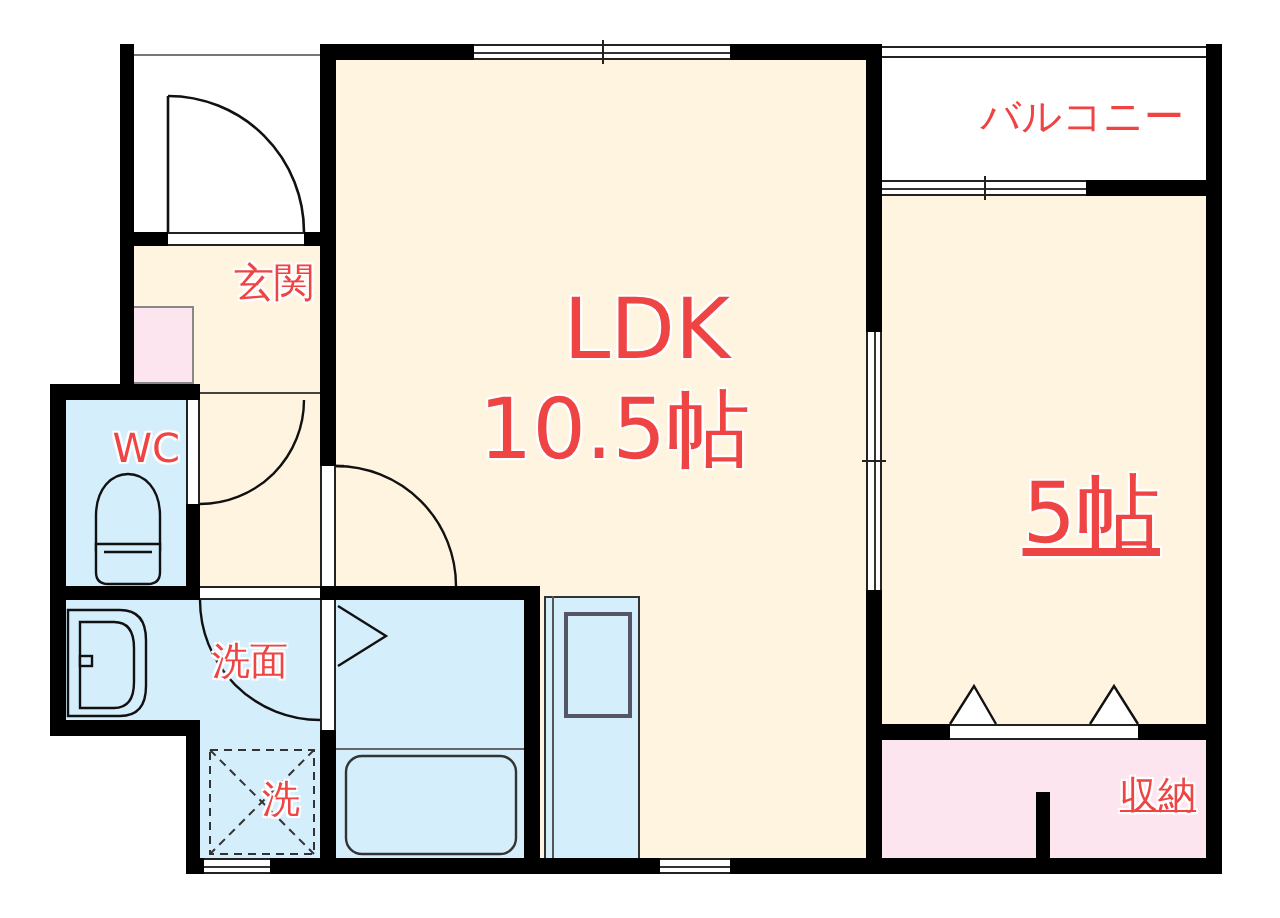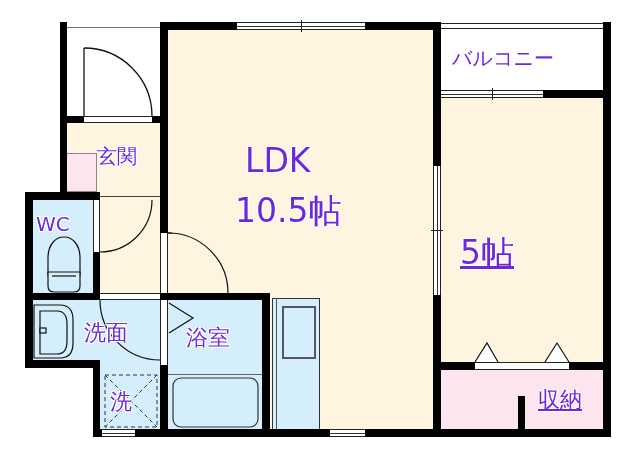--- a/index.html
+++ b/index.html
@@ -8,25 +8,25 @@
   .abs { position:absolute; box-sizing:border-box; }
   .cream { background:#FEF4E0; }
   .blue { background:#D4EEFB; }
   .pink { background:#FCE5EF; }
   .wall { background:#000; }
   .opening { background:#fff; }
   .win-h { background:#fff; border-top:1px solid #222; border-bottom:1px solid #222; }
   .win-h::after { content:""; position:absolute; left:0; right:0; top:50%; height:0; border-top:1px solid #333; }
   .win-v { background:#fff; border-left:1px solid #222; border-right:1px solid #222; }
   .win-v::after { content:""; position:absolute; top:0; bottom:0; left:50%; width:0; border-left:1px solid #333; }
-  .label { position:absolute; color:#6d28d9; white-space:nowrap; text-align:left; line-height:1;
+  .label { position:absolute; color:#ef4444; white-space:nowrap; text-align:right; line-height:1;
            text-shadow: 0 0 2px #fff, 0 0 2px #fff, 1px 1px 0 #fff, -1px -1px 0 #fff, 1px -1px 0 #fff, -1px 1px 0 #fff; }
-  .lbl-big { font-size:33px; }
+  .lbl-big { font-size:42px; }
   .lbl-mid { font-size:20px; }
-  .lbl-sm { font-size:22px; }
+  .lbl-sm { font-size:19px; }
   svg.overlay { position:absolute; left:0; top:0; }
 </style>
 </head>
 <body>
 
 <div id="plan">
 
   <div class="abs cream" style="left:168px;top:30px;width:265px;height:399px;"></div>
   <div class="abs cream" style="left:441px;top:98px;width:162px;height:264px;"></div>
   <div class="abs cream" style="left:67px;top:123px;width:93px;height:72px;"></div>
@@ -141,20 +141,19 @@
 
     <rect x="173" y="378" width="85" height="49" rx="8" ry="8" fill="#D4EEFB" stroke="#333" stroke-width="1.2"></rect>
   </svg>
 
   <div class="label lbl-big" style="left:245px;top:144px;width:120px;">LDK</div>
   <div class="label lbl-big" style="left:235px;top:194px;width:140px;">10.5帖</div>
 
   <div class="label lbl-big" style="left:460px;top:236px;width:120px;text-decoration:underline;">5帖</div>
 
   <div class="label lbl-mid" style="left:452px;top:48px;width:140px;">バルコニー</div>
-  <div class="label lbl-mid" style="left:97px;top:146px;width:60px;">玄関</div>
+  <div class="label lbl-mid" style="left:97px;top:131px;width:60px;">玄関</div>
   <div class="label lbl-mid" style="left:36px;top:214px;width:54px;">WC</div>
   <div class="label lbl-sm" style="left:84px;top:322px;width:60px;">洗面</div>
-  <div class="label lbl-sm" style="left:186px;top:327px;width:64px;">浴室</div>
   <div class="label lbl-sm" style="left:110px;top:391px;width:40px;">洗</div>
   <div class="label lbl-sm" style="left:538px;top:389px;width:60px;text-decoration:underline;">収納</div>
 
 </div>
 
 </body></html>

